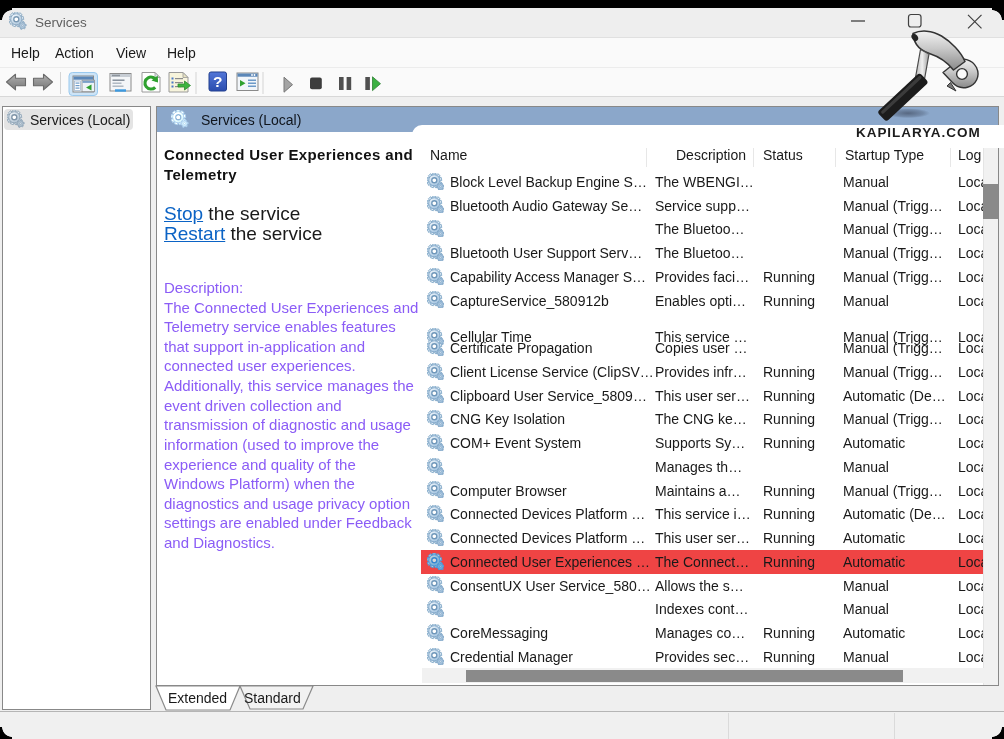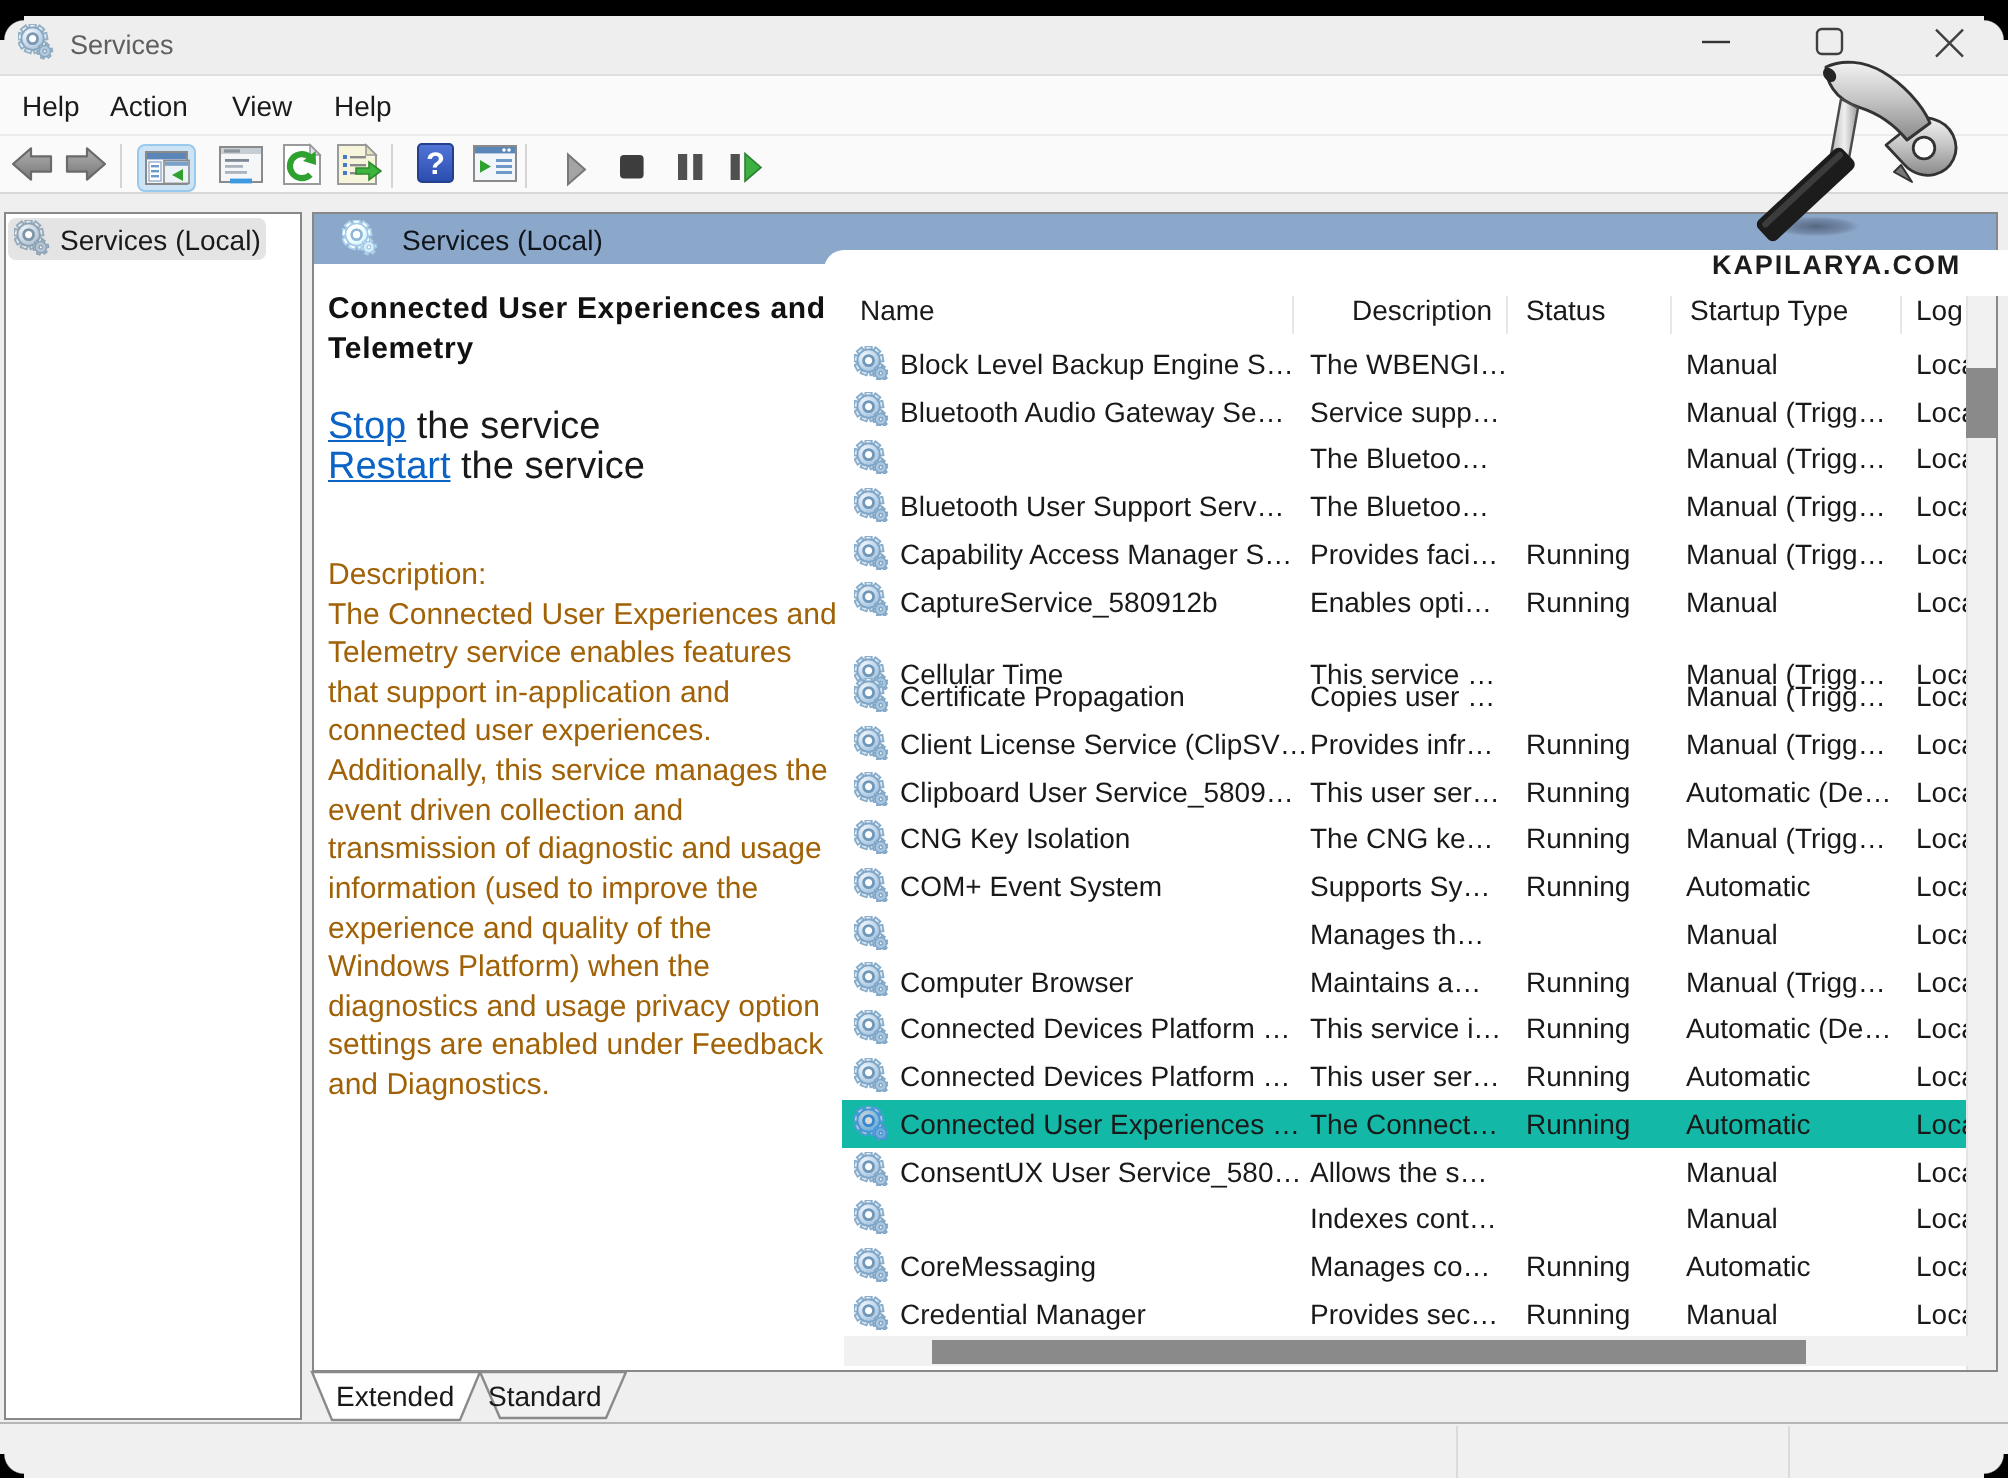--- a/index.html
+++ b/index.html
@@ -10,38 +10,38 @@
 #gstrip{left:0;top:97px;width:1004px;height:9px;background:#efefef}
 #leftpanel{left:2px;top:106px;width:149px;height:604px;background:#fff;border:1px solid #888}
 #rightpane{left:155.5px;top:106px;width:843px;height:579.5px;background:#fff;border:1px solid #888}
 #bluebar{left:156.5px;top:107px;width:841px;height:24.5px;background:#8ba7ca}
 #statusbar{left:0;top:710.5px;width:1004px;height:28.5px;background:#f0f0f0;border-top:1px solid #b5b5b5}
 .ssep{top:713px;width:1px;height:26px;background:#dadada}
 .menu{top:45px;font-size:14px;color:#1a1a1a}
 .t14{font-size:14px;color:#191919}
 #lpsel{left:4px;top:108.5px;width:128.5px;height:21px;background:#e4e4e4;border-radius:4px}
 .row{left:421px;height:23.75px;width:576px;overflow:hidden;position:absolute}
-.row.sel{background:#14b8a6}
+.row.sel{background:#ef4444}
 .row span{position:absolute;top:50%;transform:translateY(-50%);white-space:nowrap;font-size:14px;color:#191919;overflow:hidden}
 .row .gear{position:absolute;left:6px;top:2.5px}
 .cN{left:29px;width:202px} .cD{left:234px;width:101px} .cS{left:342px;width:75px}
 .cT{left:422px;width:113px} .cL{left:537px;width:40px}
 .hsep{top:138px;width:1px;height:29px;background:#e7e7e7}
 .hdr{top:147px;font-size:14px;color:#191919}
 #vsb{left:982.5px;top:138px;width:15px;height:547px;background:#f1f1f1;border-left:1px solid #e4e4e4}
 #vthumb{left:982.5px;top:184px;width:15px;height:34.5px;background:#8a8a8a}
 #hsb{left:421.5px;top:667.5px;width:576px;height:15.5px;background:#f1f1f1}
 #hthumb{left:466px;top:669.8px;width:437px;height:11.8px;background:#8a8a8a}
 #wmark{left:412px;top:124.5px;width:592px;height:23px;background:#fff;border-top-left-radius:10px}
 #wmtext{left:856px;top:125px;width:150px;font-size:13.5px;font-weight:bold;letter-spacing:.95px;color:#1c1c1c}
 .corner{width:12px;height:12px}
 .blk{background:#000}
 #desc-title{left:164px;top:145px;font-size:15px;font-weight:bold;letter-spacing:.35px;line-height:19.6px;color:#111}
 #desc-links{left:164px;top:203.8px;font-size:19px;line-height:19.7px;color:#191919}
-#desc-body{left:164px;top:277.9px;font-size:15px;line-height:19.62px;color:#a16207}
+#desc-body{left:164px;top:277.9px;font-size:15px;line-height:19.62px;color:#8b5cf6}
 a.lnk{color:#0b63c5;text-decoration:underline}
 </style></head><body>
 <svg width="0" height="0" style="position:absolute">
     <defs>
 <radialGradient id="gfill" cx="35%" cy="30%" r="80%">
  <stop offset="0" stop-color="#f0f6fb"></stop>
         <stop offset="55%" stop-color="#c3d9ec"></stop>
         <stop offset="100%" stop-color="#9bbedd"></stop>
 </radialGradient>
 <g id="gsym">

